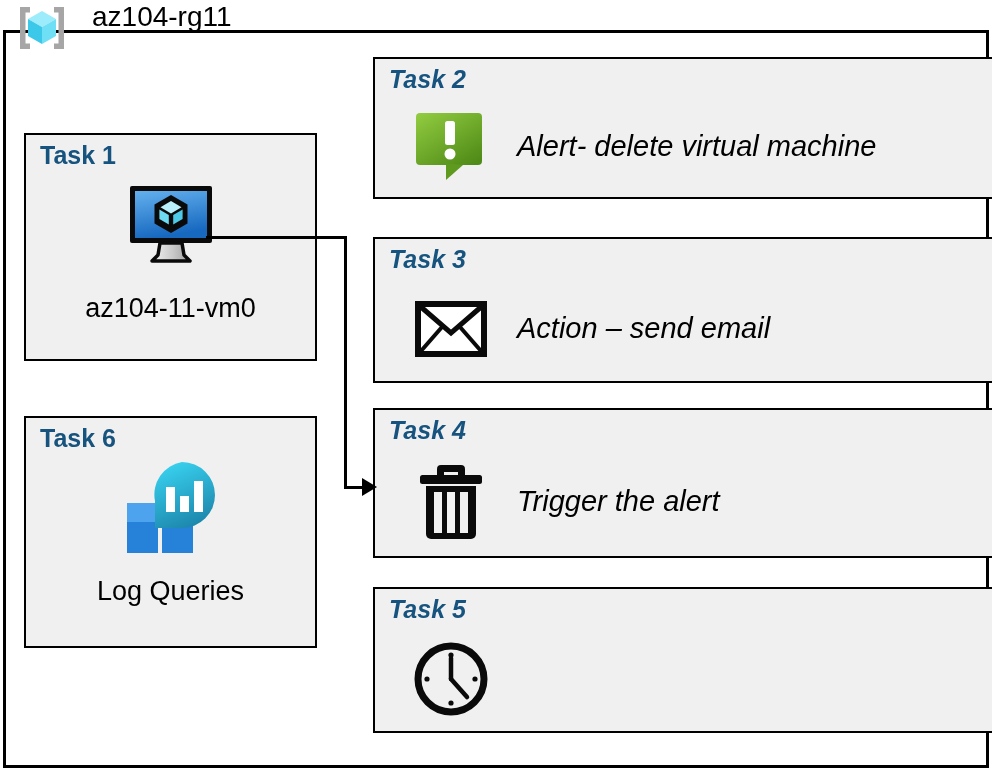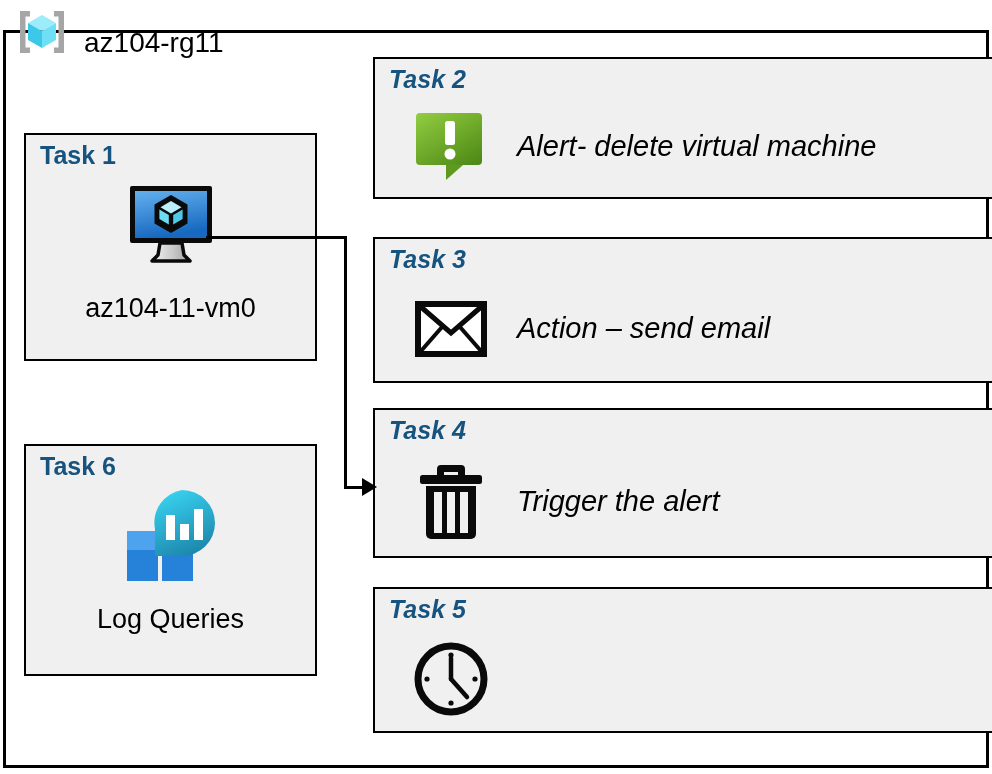--- a/index.html
+++ b/index.html
@@ -41,22 +41,22 @@
     background: #ffffff;
   }
 
   
   .rg-header {
     position: absolute;
     left: 14px;
     top: 3px;
     height: 54px;
     display: flex;
-    align-items: flex-end;
-    gap: 14px;
+    align-items: flex-start;
+    gap: 22px;
   }
   .rg-icon {
     width: 56px;
     height: 50px;
     position: relative;
     flex: 0 0 auto;
   }
   .rg-label {
     font-size: 28px;
     color: #000000;
@@ -139,21 +139,21 @@
   }
   .task-box.col-right .row .caption {
     font-size: 29px;
     color: #000000;
     white-space: nowrap;
     line-height: 1.15;
   }
 
   
   #box-task1 { top: 133px;  height: 228px; }
-  #box-task6 { top: 444px;  height: 232px; }
+  #box-task6 { top: 416px;  height: 232px; }
   #box-task2 { top: 57px;   height: 142px; }
   #box-task3 { top: 237px;  height: 146px; padding-left: 16px; }
   #box-task4 { top: 408px;  height: 150px; }
   #box-task5 { top: 587px;  height: 146px; }
 
   
   .conn { position: absolute; background: #000000; }
   #conn-h1 { left: 206px; top: 236px; width: 141px; height: 2.5px; }
   #conn-v  { left: 344px; top: 236px; width: 2.5px; height: 251px; }
   #conn-h2 { left: 344px; top: 486px; width: 24px;  height: 2.5px; }

